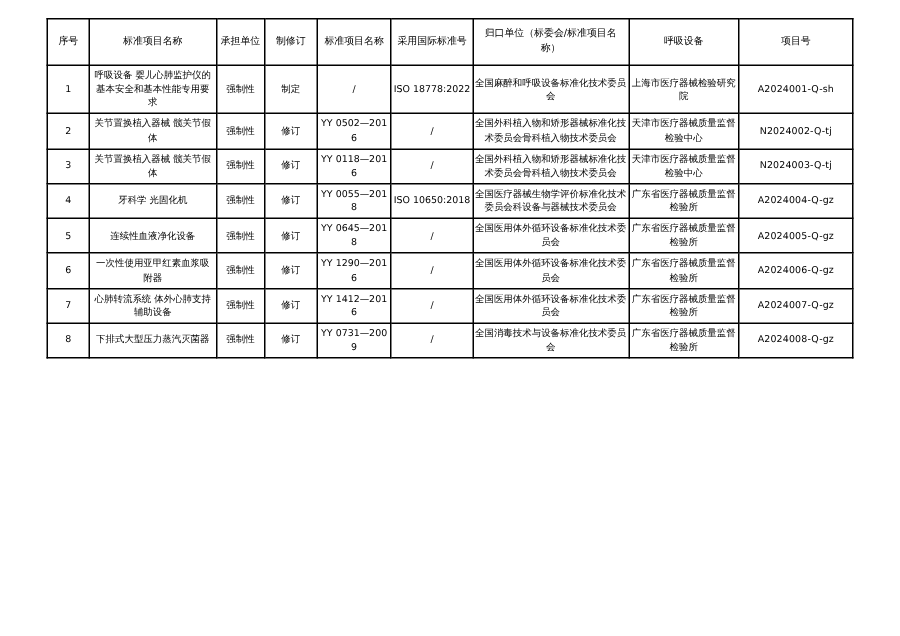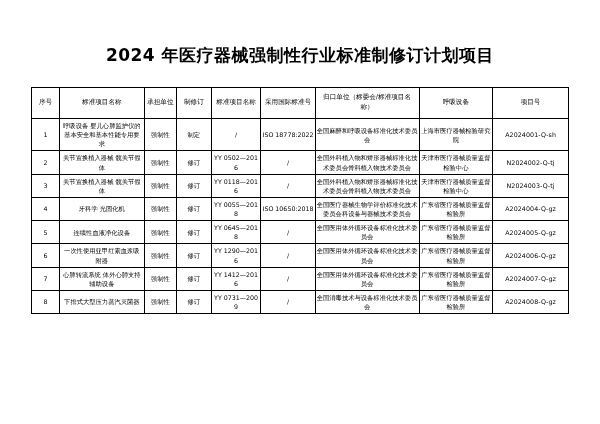--- a/index.html
+++ b/index.html
@@ -62,21 +62,20 @@
   col.c8 { width: 70px; }
   td.idx { font-size: 7px; }
   td.proj-name { text-align: left; padding-left: 6px; padding-right: 4px; }
   td.code { font-size: 6.6px; letter-spacing: 0.1px; }
 </style>
 </head>
 <body>
 
 <div class="page">
 
-  <div class="doc-title">2024 年医疗器械强制性行业标准制修订计划项目</div>
 
   <table class="plan-table">
     <colgroup>
       <col class="c0">
         <col class="c1">
         <col class="c2">
         <col class="c3">
         <col class="c4">
       <col class="c5">
         <col class="c6">

